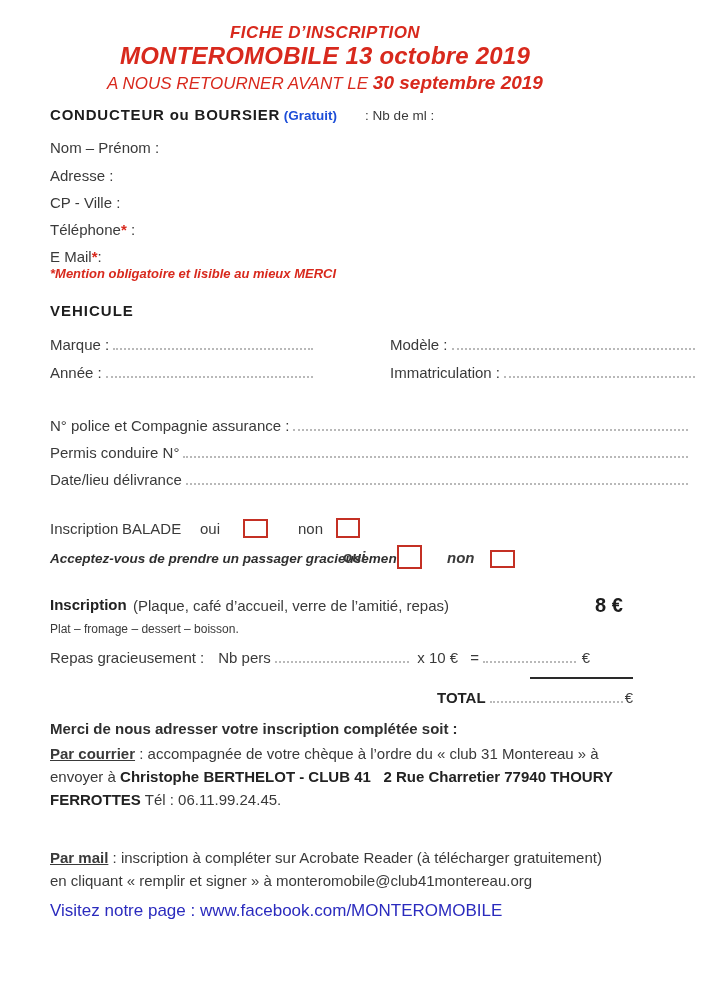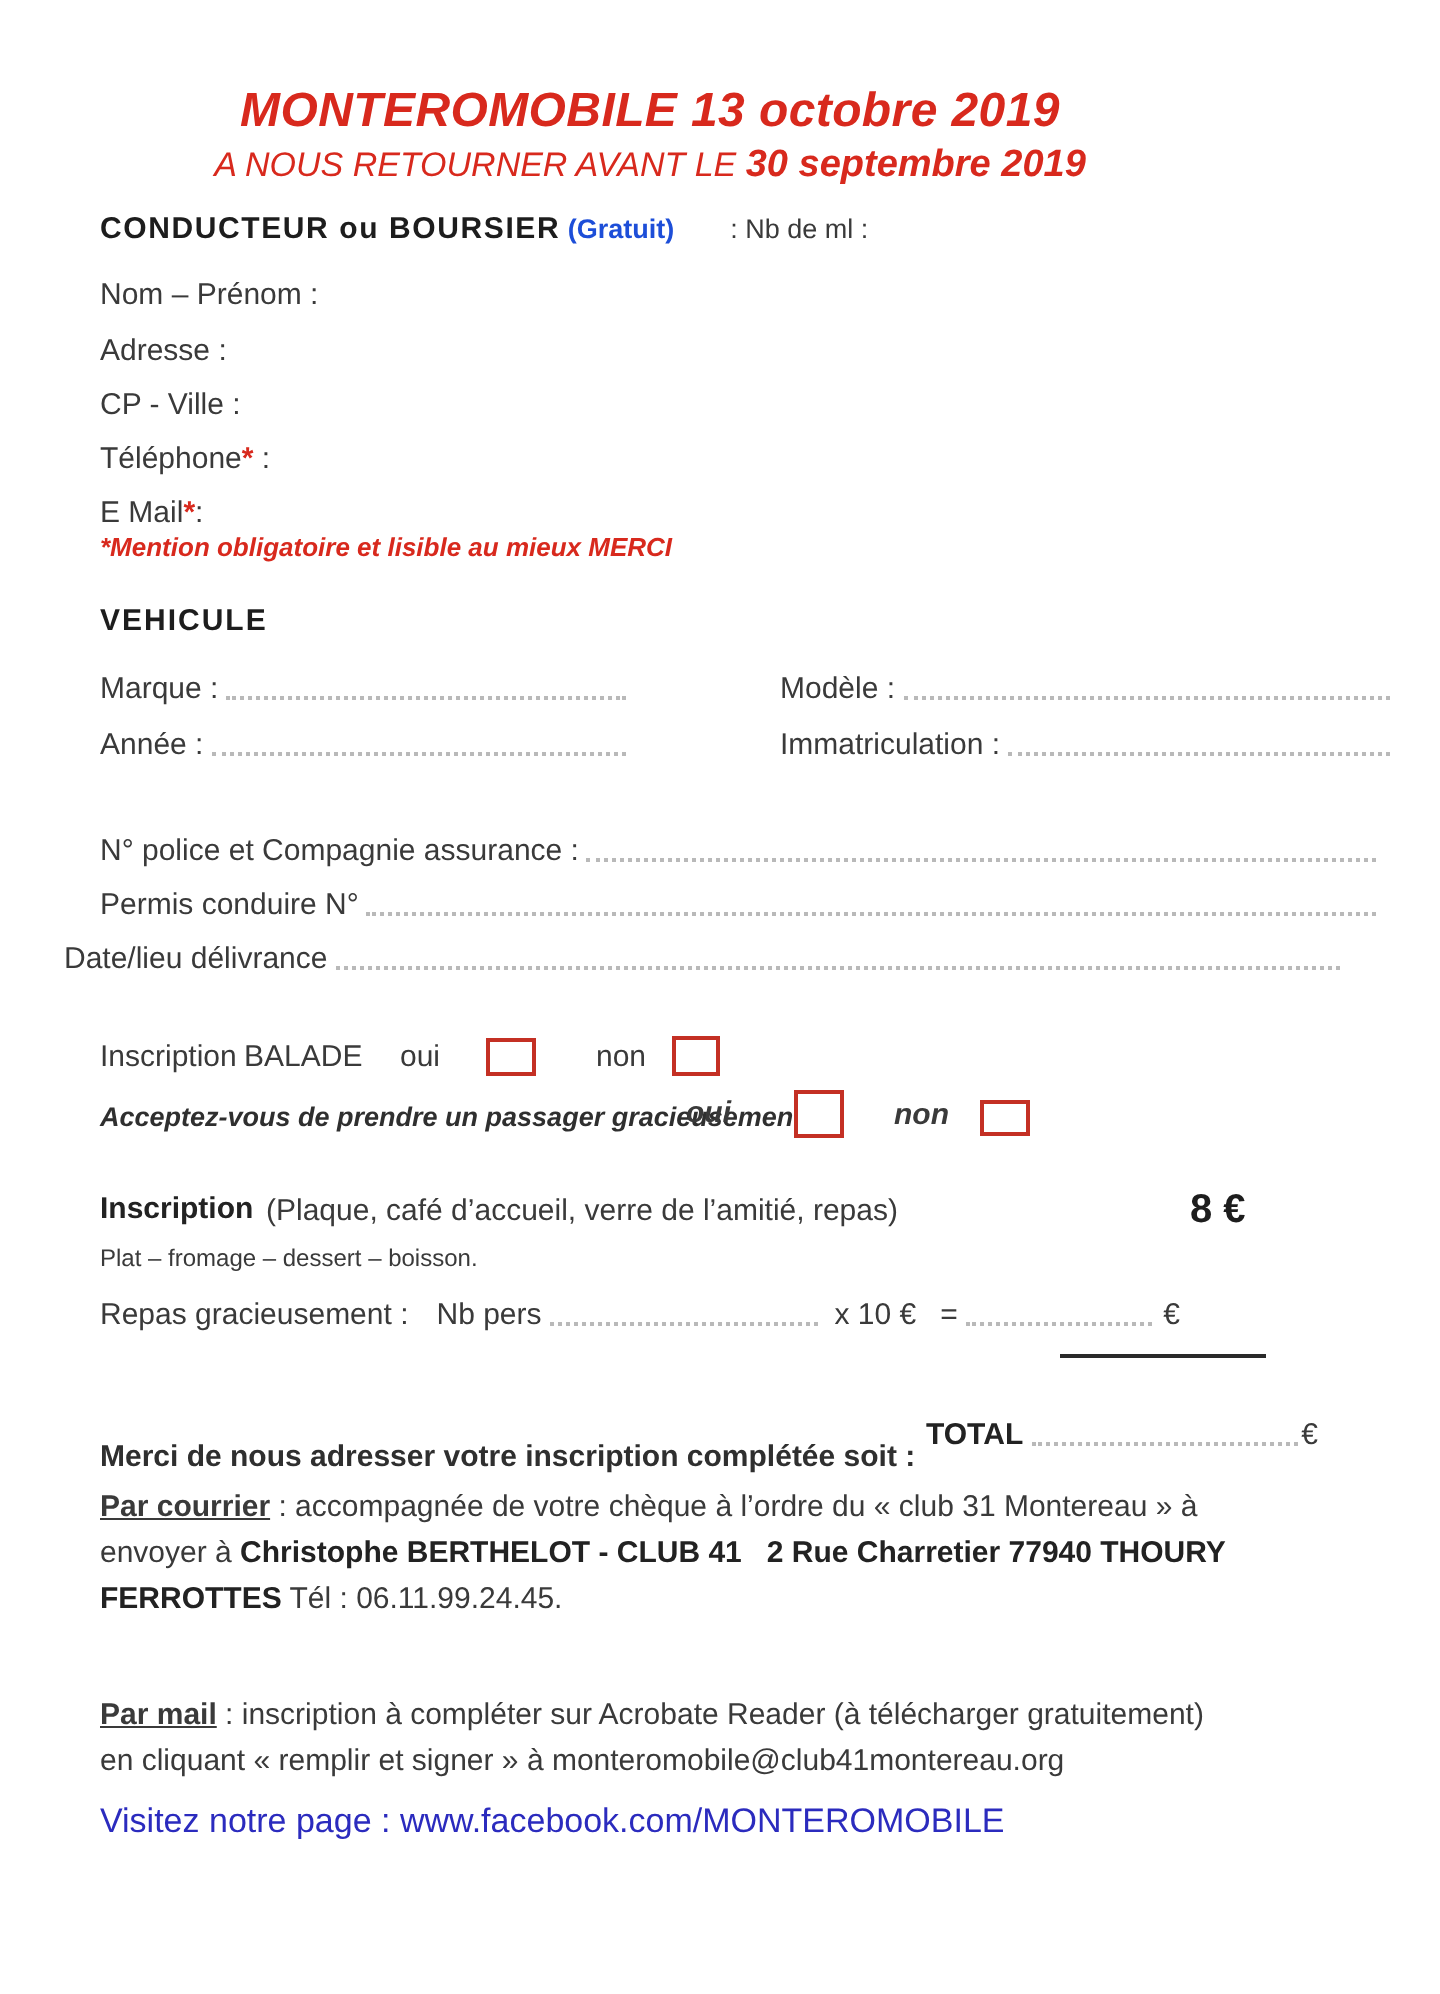--- a/index.html
+++ b/index.html
@@ -35,20 +35,21 @@
   .totline { border-bottom:2px solid #2a2a2a; height:0; }
   .para { font-size:15px; line-height:23px; width:632px; }
   .ulbl { font-weight:bold; text-decoration:underline; }
   .fb { font-size:17px; color:#2b2bbe; }
 </style>
 </head>
 <body>
 
 <div class="page">
 
+  <div class="abs header-block h-line1 red">FICHE D’INSCRIPTION</div>
   <div class="abs header-block h-line2 red">MONTEROMOBILE 13 octobre 2019</div>
   <div class="abs header-block h-line3 red"><span>A NOUS RETOURNER AVANT LE </span><span class="h-date">30 septembre 2019</span></div>
 
   <div class="abs" style="left:50px; top:106px;"><span class="sec-heading">CONDUCTEUR ou BOURSIER</span><span class="sec-sub-bold"> (Gratuit)</span><span class="sec-sub">: Nb de ml :</span></div>
 
   <div class="abs field" style="left:50px; top:139px;"><span>Nom – Prénom :</span></div>
   <div class="abs field" style="left:50px; top:167px;"><span>Adresse :</span></div>
   <div class="abs field" style="left:50px; top:194px;"><span>CP - Ville :</span></div>
   <div class="abs field" style="left:50px; top:221px;"><span>Téléphone</span><span class="red bold">*</span><span> :</span></div>
   <div class="abs field" style="left:50px; top:248px;"><span>E Mail</span><span class="red bold">*</span><span>:</span></div>
@@ -75,21 +76,21 @@
     </div>
 
   <div class="abs flexrow" style="left:50px; top:417px; width:640px;">
       <span class="lbl">N° police et Compagnie assurance :</span>
       <span class="fill"></span>
     </div>
   <div class="abs flexrow" style="left:50px; top:444px; width:640px;">
       <span class="lbl">Permis conduire N°</span>
       <span class="fill"></span>
     </div>
-  <div class="abs flexrow" style="left:32px; top:471px; width:640px;">
+  <div class="abs flexrow" style="left:50px; top:471px; width:640px;">
       <span class="lbl">Date/lieu délivrance</span>
       <span class="fill"></span>
     </div>
 
   <div class="abs field" style="left:50px; top:520px;">Inscription</div>
   <div class="abs field" style="left:122px; top:520px;">BALADE</div>
   <div class="abs field" style="left:200px; top:520px;">oui</div>
   <div class="abs chk" style="left:243px; top:519px; width:25px; height:19px;"></div>
   <div class="abs field" style="left:298px; top:520px;">non</div>
   <div class="abs chk" style="left:336px; top:518px; width:24px; height:20px;"></div>
@@ -110,21 +111,21 @@
     <span class="lbl" style="margin-left:14px;">Nb pers</span>
     <span class="fill" style="flex:1.45;"></span>
     <span class="lbl" style="margin-left:6px;">x 10 €</span>
     <span class="lbl" style="margin-left:12px;">=</span>
     <span class="fill" style="flex:1;"></span>
     <span class="lbl" style="margin-left:4px;">€</span>
   </div>
 
   <div class="abs totline" style="left:530px; top:677px; width:103px;"></div>
 
-  <div class="abs flexrow" style="left:463px; top:689px; width:196px;margin-top:20px;">
+  <div class="abs flexrow" style="left:437px; top:689px; width:196px;">
     <span class="lbl bold" style="color:#222;">TOTAL</span>
     <span class="fill"></span>
     <span class="lbl">€</span>
   </div>
 
   <div class="abs para" style="left:50px; top:717px; font-weight:600; color:#2f2f2f;">Merci de nous adresser votre inscription complétée soit :</div>
 
   <div class="abs para" style="left:50px; top:742px;">
     <div><span class="ulbl">Par courrier</span><span> : accompagnée de votre chèque à l’ordre du « club 31 Montereau » à</span></div>
     <div><span>envoyer à </span><span class="bold" style="color:#222;">Christophe BERTHELOT - CLUB 41   2 Rue Charretier 77940 THOURY</span></div>

